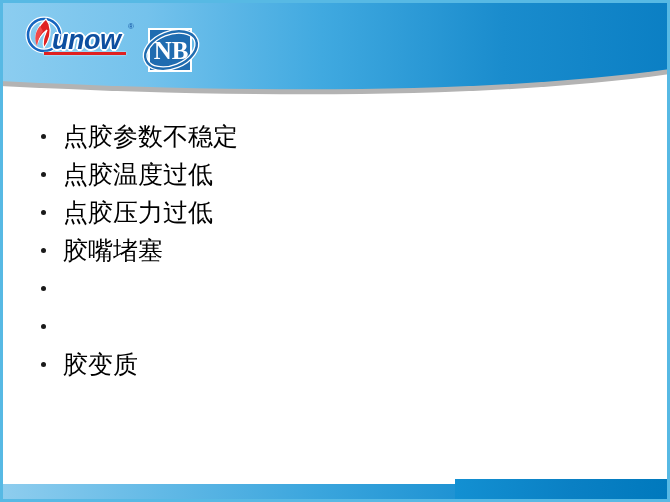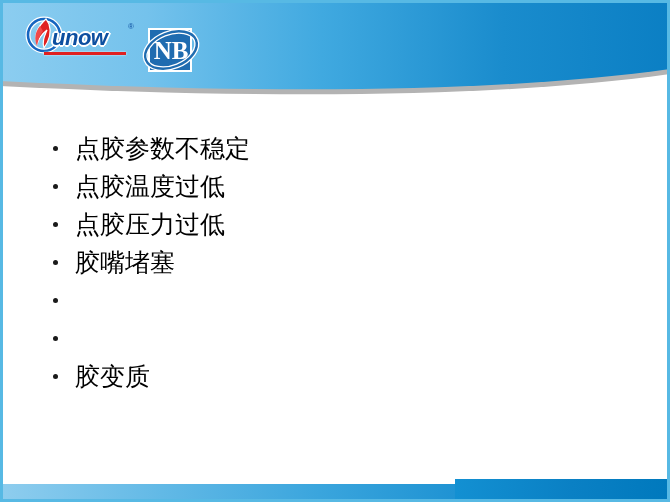--- a/index.html
+++ b/index.html
@@ -63,21 +63,21 @@
   #logo-unow { left: 24px; top: 16px; width: 105px; height: 46px; }
   #logo-unow .flamewrap {
     position: absolute; left: 0; top: 0; width: 40px; height: 40px;
   }
   #logo-unow .brandtext {
     position: absolute;
     left: 28px; top: 9px;
     font-family: "Liberation Sans", sans-serif;
     font-weight: bold;
     font-style: italic;
-    font-size: 22px;
+    font-size: 27px;
     color: #0d4fa0;
     letter-spacing: -0.5px;
     text-shadow:
        1px 0 0 #fff, -1px 0 0 #fff, 0 1px 0 #fff, 0 -1px 0 #fff,
        1px 1px 0 #fff, -1px -1px 0 #fff, 1px -1px 0 #fff, -1px 1px 0 #fff,
        2px 0 0 #fff, -2px 0 0 #fff, 0 2px 0 #fff, 0 -2px 0 #fff;
   }
   #logo-unow .redbar {
     position: absolute;
     left: 20px; top: 36px;
@@ -124,21 +124,21 @@
   }
 
   
   #body-list {
     position: absolute;
     left: 30px;
     top: 118px;
     width: 600px;
     z-index: 15;
     list-style: none;
-    margin: 12px;
+    margin: 0;
     padding: 0;
   }
   #body-list li {
     position: relative;
     height: 38px;
     line-height: 38px;
     padding-left: 33px;
     font-family: "DejaVu Sans", "Liberation Serif", serif;
     font-size: 25px;
     color: #000000;

